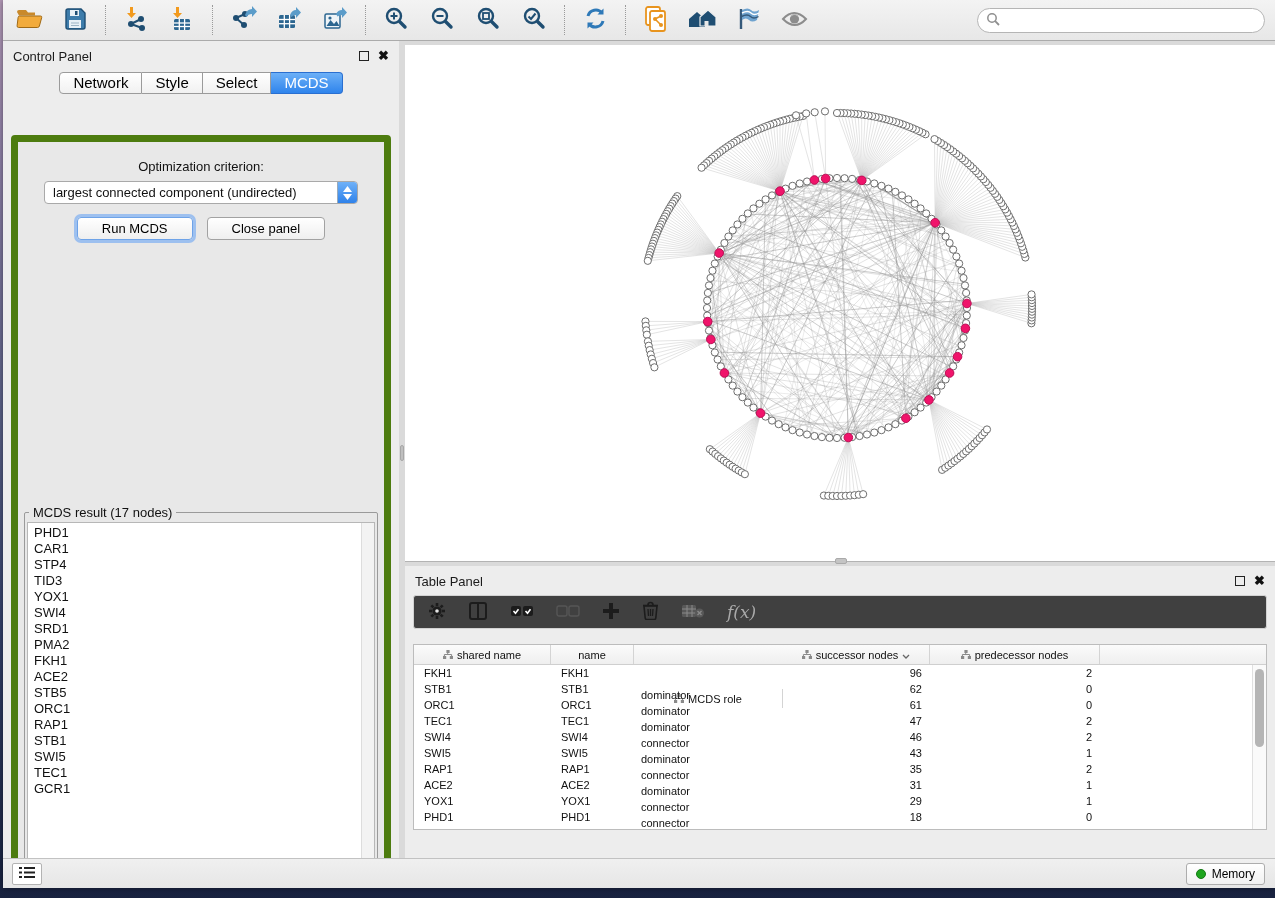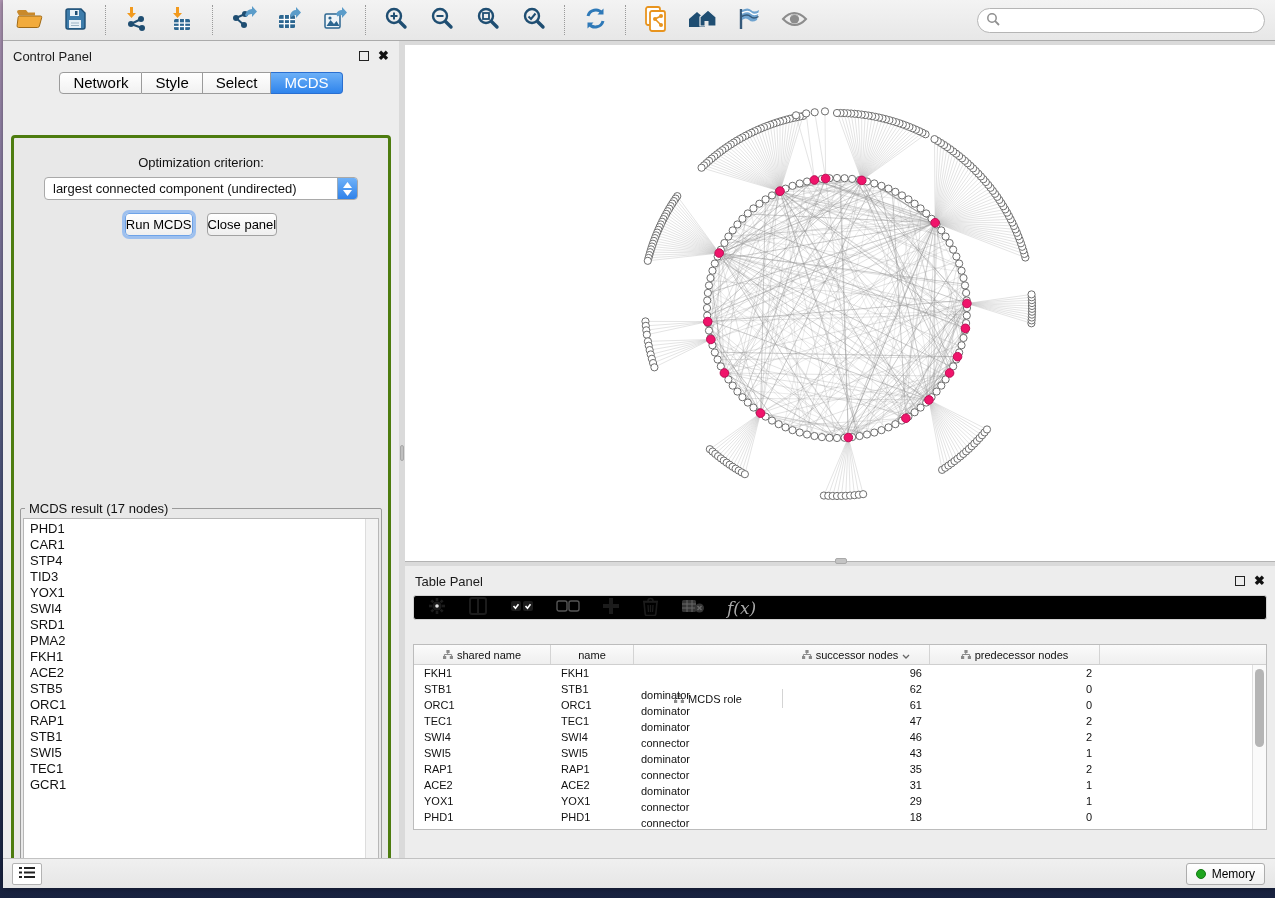--- a/index.html
+++ b/index.html
@@ -32,29 +32,29 @@
   .ico-close { font-size:13px; font-weight:bold; color:#111; line-height:10px; }
 
   .cp-tabs { display:flex; justify-content:center; margin-top:5px; height:22px; }
   .seg { border:1px solid #9b9b9b; border-left:none; background:linear-gradient(180deg,#ffffff,#f1f1f1);
     font-size:15px; padding:0 13px; height:22px; line-height:20px; cursor:default; }
   .seg:first-child { border-left:1px solid #9b9b9b; border-radius:4px 0 0 4px; }
   .seg:last-child { border-radius:0 4px 4px 0; }
   .seg.active { background:linear-gradient(180deg,#6cb0f7,#2f84ec); color:#fff; border-color:#2a6fd0; }
 
   .cp-box { position:absolute; left:8px; right:8px; top:94px; height:751px;
-    background:#e8e8e8; border:3px solid #4d7c0f; border-radius:4px; }
+    background:#e8e8e8; border:7px solid #4d7c0f; border-radius:4px; }
   .opt-label { text-align:center; margin-top:17px; }
   .dropdown { margin:7px auto 0; width:314px; height:23px; background:#fff; border:1px solid #a9a9a9;
     border-radius:4px; display:flex; align-items:center; overflow:hidden; }
   .dropdown .dd-text { flex:1; padding:0 8px; font-size:13px; white-space:nowrap; }
   .dd-stepper { width:20px; height:100%; background:linear-gradient(180deg,#6fb1f8,#2f82ea);
     border-left:1px solid #9ab; display:flex; flex-direction:column; align-items:center; justify-content:center; gap:2px; }
   .btn-row { display:flex; justify-content:center; gap:14px; margin-top:13px; }
-  .pushbtn { height:23px; padding:0 0; background:linear-gradient(180deg,#ffffff,#efefef);
+  .pushbtn { height:23px; padding:0 24px; background:linear-gradient(180deg,#ffffff,#efefef);
     border:1px solid #a2a2a2; border-radius:4px; font-size:13px; cursor:default; }
   .pushbtn.focused { box-shadow:0 0 0 3px rgba(106,165,244,.6); border-color:#6ea3e8; }
 
   .mcds-group { position:absolute; left:6px; right:6px; top:370px; height:373px;
     border:1px solid #9a9a9a; border-radius:2px; }
   .mcds-legend { position:absolute; top:-8px; left:4px; background:#e8e8e8; padding:0 4px; font-size:13px; }
   .mcds-list { position:absolute; left:2px; right:2px; top:9px; bottom:2px; background:#fff;
     border:1px solid #b7b7b7; overflow:hidden; padding:2px 0 0 6px; }
   .mcds-item { font-size:13px; line-height:16px; }
   .mcds-scroll { position:absolute; right:3px; top:10px; bottom:3px; width:13px;
@@ -73,22 +73,22 @@
   .light.red { background:#fc5753; border:1px solid #df3e38; }
   .light.yellow { background:#fdbc40; border:1px solid #de9c2b; }
   .light.green { background:#33c748; border:1px solid #27a532; }
   .net-title { position:absolute; left:0; right:0; text-align:center; font-size:12px; color:#2c2c2c; }
   .canvas { flex:1; background:#fff; position:relative; }
   .hsplit { height:4px; background:#dadada; position:relative; }
   .hgrip { position:absolute; left:430px; top:-4px; width:12px; height:6px; background:#c4c4c4; border:1px solid #aaa; border-radius:2px; }
 
   
   .tablepanel { flex:1; background:#ededed; position:relative; }
-  .tp-toolbar { position:absolute; left:8px; right:8px; top:29px; height:25px;
-    background:#000000; border:1px solid #d2d2d2; border-radius:3px;
+  .tp-toolbar { position:absolute; left:8px; right:8px; top:29px; height:34px;
+    background:#404040; border:1px solid #d2d2d2; border-radius:3px;
     display:flex; align-items:center; gap:22px; padding:0 14px; }
   .tp-btn { background:none; border:none; display:flex; align-items:center; justify-content:center; height:30px; cursor:default; }
   .fx { font-family:"DejaVu Serif", serif; font-style:italic; font-size:17px; color:#aaa; }
 
   .tablewrap { position:absolute; left:8px; right:8px; top:78px; height:186px;
     background:#fff; border:1px solid #bcbcbc; overflow:hidden; }
   .thead { display:flex; height:20px; background:linear-gradient(180deg,#fbfbfb,#efefef);
     border-bottom:1px solid #cfcfcf; font-size:11px; }
   .th { display:flex; align-items:center; justify-content:center; gap:4px;
     border-right:1px solid #d4d4d4; height:100%; }

